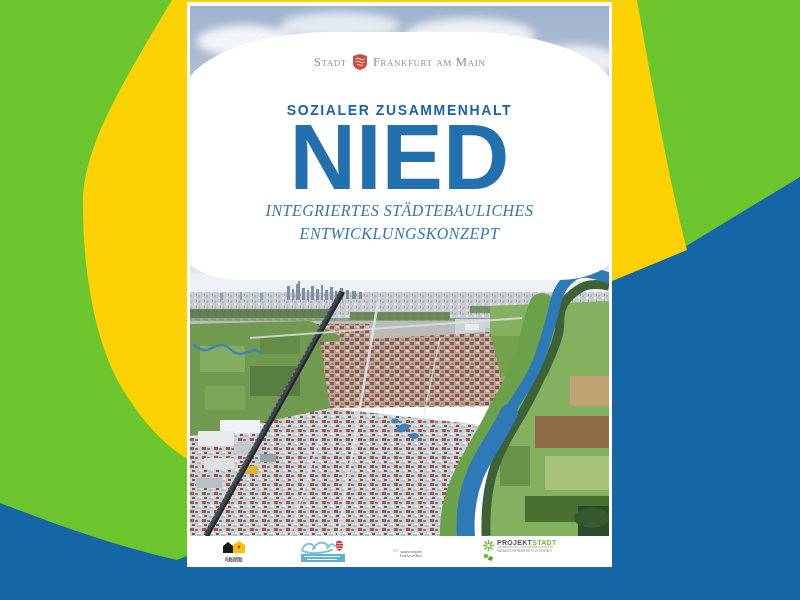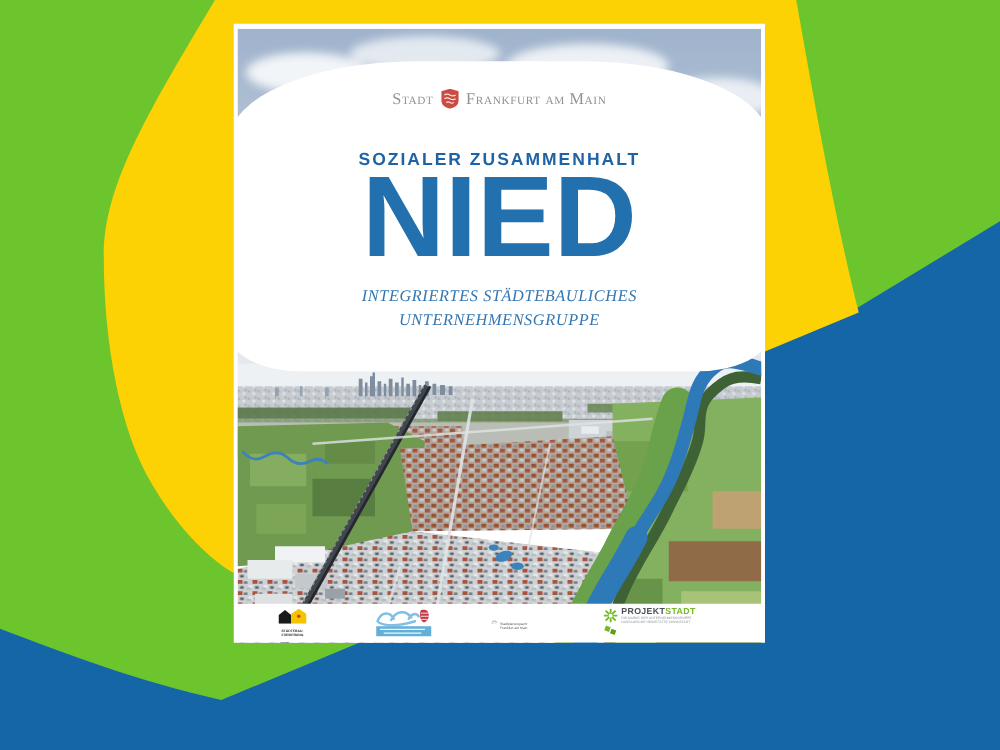--- a/index.html
+++ b/index.html
@@ -5,21 +5,21 @@
   html,body{margin:0;padding:0;}
   body{
     width:800px;height:600px;position:relative;overflow:hidden;
     background:#1566a7;
     font-family:"Liberation Sans", sans-serif;
   }
   .bg-shapes{position:absolute;left:0;top:0;width:800px;height:600px;}
 
   
   .doc{
-    position:absolute;left:187px;top:19px;width:425px;height:495px;
+    position:absolute;left:187px;top:2px;width:425px;height:565px;
     background:#ffffff;overflow:hidden;
   }
   .photo{position:absolute;left:3px;top:4px;width:419px;height:530px;}
 
   .blob{
     position:absolute;left:-4px;right:-4px;top:30px;height:248px;
     background:#ffffff;
     border-radius:150px 150px 58px 58px / 64px 64px 30px 30px;
     text-align:center;
   }
@@ -30,21 +30,21 @@
   }
   .kicker{
     margin-top:32px;color:#1d63a6;font-weight:bold;font-size:14px;letter-spacing:1.6px;
   }
   .big-title{
     margin-top:0px;color:#2270ad;font-weight:bold;font-size:92px;line-height:.86;
     letter-spacing:0px;
     text-align:center;
   }
   .subtitle{
-    margin-top:14px;color:#3577b0;font-size:13px;line-height:1.45;letter-spacing:.5px;
+    margin-top:2px;color:#3577b0;font-size:16px;line-height:1.45;letter-spacing:.5px;
     font-family:"Liberation Serif", serif;font-style:italic;
   }
 
   
   .footer{
     position:absolute;left:0;right:0;bottom:0;height:31px;background:#ffffff;
   }
   .logo{position:absolute;top:3px;}
   .micro{font-size:6px;transform:scale(.45);transform-origin:0 0;white-space:nowrap;line-height:1.25;}
   .micro-c{font-size:6px;transform:scale(.45);transform-origin:50% 0;white-space:nowrap;text-align:center;line-height:1.2;}
@@ -235,21 +235,21 @@
           <path d="M2.5,8 q2,-1.5 4.5,0 q2.5,1.5 4.5,0"></path>
           <path d="M4,11 q1.5,-1 3,0 q1.5,1 3,0"></path>
         </g>
       </svg>
       <span>Frankfurt am Main</span>
     </div>
     <div class="kicker">SOZIALER ZUSAMMENHALT</div>
     <div class="big-title">NIED</div>
     <div class="subtitle">
       <div>INTEGRIERTES STÄDTEBAULICHES</div>
-      <div>UNTERNEHMENSGRUPPE</div>
+      <div>ENTWICKLUNGSKONZEPT</div>
     </div>
   </div>
 
   <div class="footer">
 
     <div class="logo lg1">
       <svg width="24" height="12" viewBox="0 0 24 12" aria-hidden="true">
         <path d="M1,12 V5 L6,1 L11,5 V12 Z" fill="#1a1a1a"></path>
         <path d="M11,12 V4 L17,0 L23,4 V12 Z" fill="#f5c400"></path>
         <circle cx="17" cy="6" r="1.4" fill="#d23b33"></circle>

